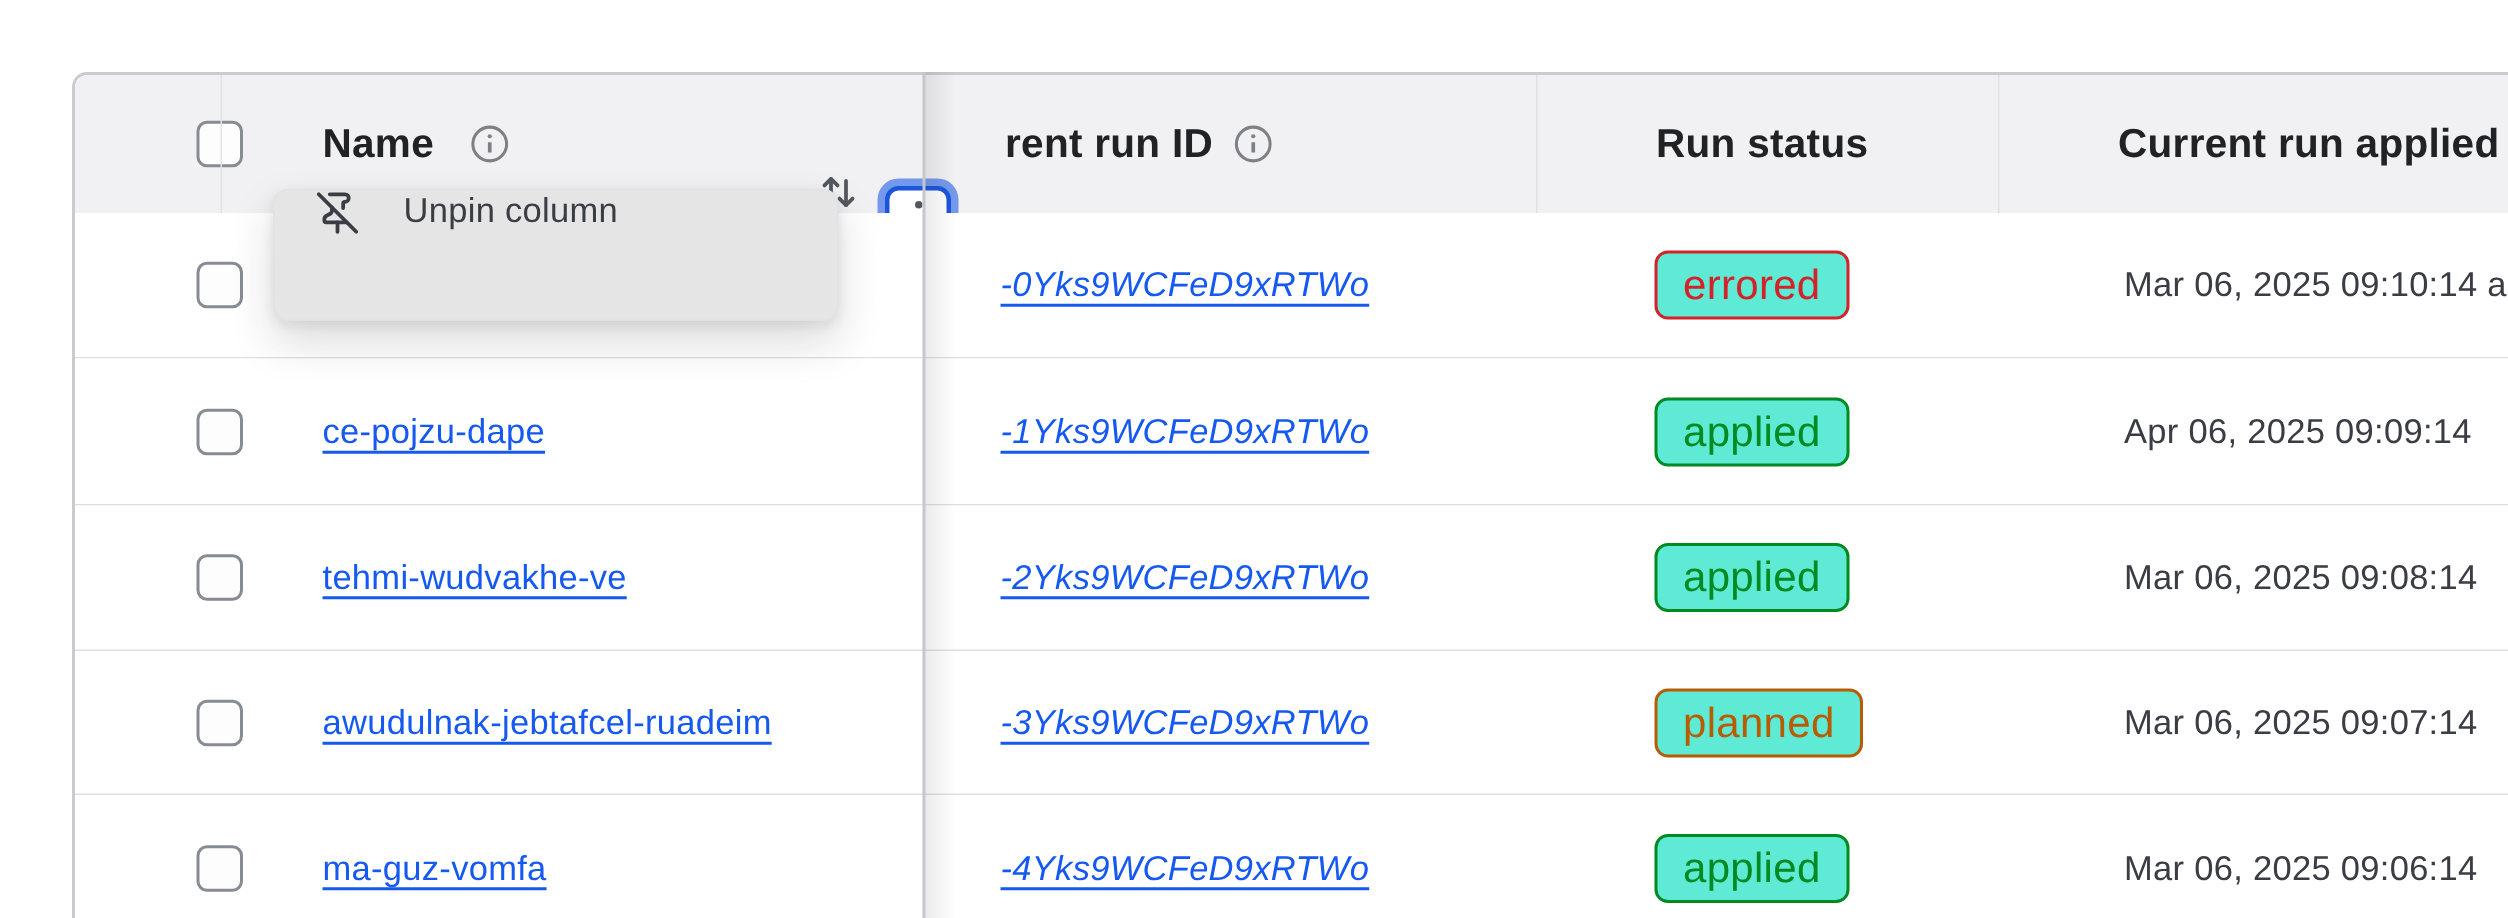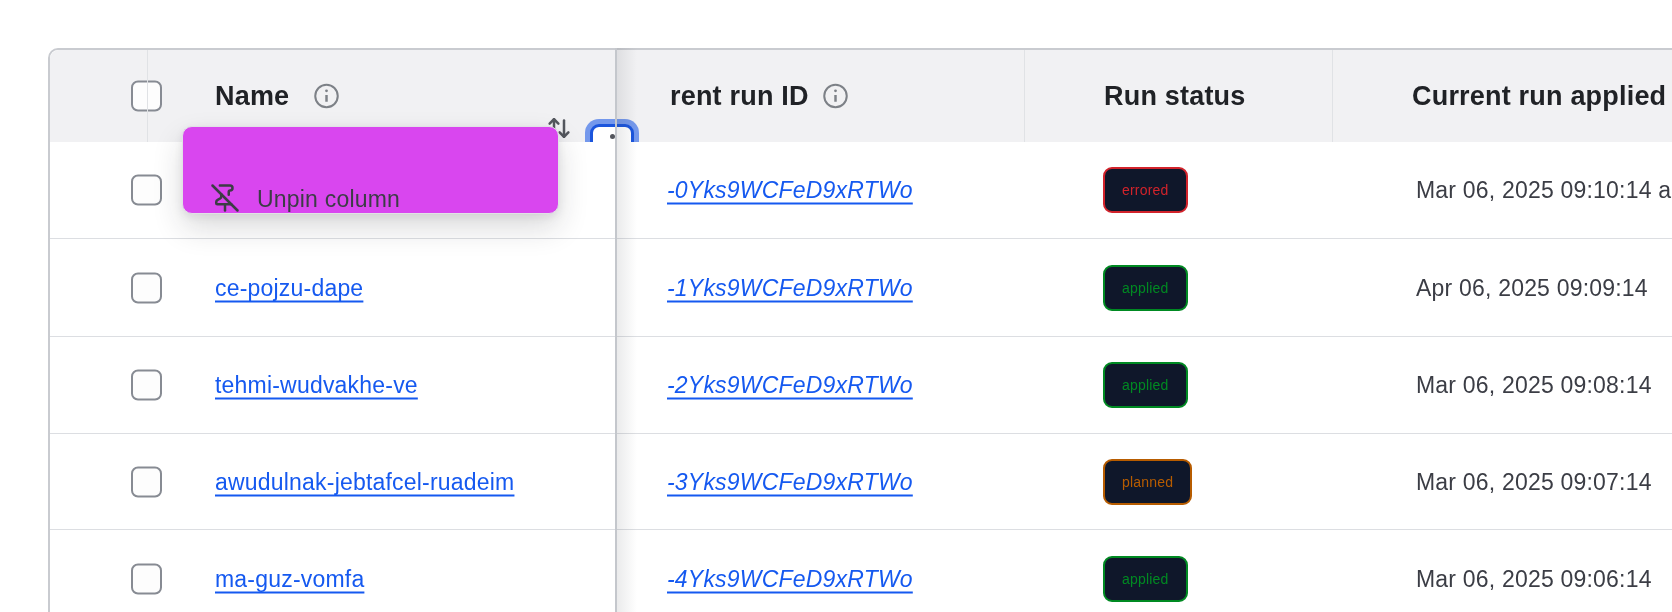--- a/index.html
+++ b/index.html
@@ -26,43 +26,43 @@
   }
   .timestamp{font-size:23px;color:#3b3d45;letter-spacing:.2px;}
   .checkbox{
     position:absolute;left:81px;top:50%;transform:translateY(-50%);
     width:27px;height:27px;border:2px solid #878b93;border-radius:7px;background:#fdfdfd;
     cursor:pointer;
   }
   .badge{
     position:absolute;left:1053px;top:50%;transform:translateY(-50%);
     height:42px;line-height:42px;padding:0 17px;border:2px solid;border-radius:9px;
-    font-size:14px;letter-spacing:.2px;background:#0f172a;
+    font-size:28px;letter-spacing:.2px;background:#5eead4;
   }
   .info-icon{position:absolute;top:50%;transform:translateY(-50%);width:27px;height:27px;}
   .sort-icon{position:absolute;left:494px;top:63px;width:30px;height:30px;cursor:pointer;}
   .kebab-wrap{
     position:absolute;left:540px;top:74px;width:44px;height:44px;background:#fff;
     border:3px solid #1b55dd;border-radius:9px;box-shadow:0 0 0 5px #7498ec;
     display:flex;align-items:center;justify-content:center;cursor:pointer;box-sizing:border-box;
   }
   .kebab-dots{display:flex;flex-direction:column;gap:5px;}
   .kebab-dots span{width:5px;height:5px;border-radius:50%;background:#54565d;}
   .pinned-edge{
     position:absolute;left:615px;top:48px;height:564px;width:2px;background:#c4c7cc;z-index:5;
   }
   .pinned-shadow{
     position:absolute;left:617px;top:48px;height:564px;width:20px;z-index:5;
     background:linear-gradient(to right,rgba(55,58,65,.10),rgba(55,58,65,0));
   }
   .dropdown{
-    position:absolute;left:182px;top:126px;width:375px;height:86px;background:#d946ef;
+    position:absolute;left:182px;top:126px;width:375px;height:86px;background:#e5e5e5;
     border:1px solid #e1e2e6;border-radius:10px;z-index:50;
     box-shadow:0 14px 30px rgba(28,31,38,.16),0 3px 8px rgba(28,31,38,.08);
-    display:flex;align-items:flex-end;cursor:pointer;
+    display:flex;align-items:flex-start;cursor:pointer;gap:12px;
   }
   .dropdown .pin-ic{margin-left:27px;width:30px;height:30px;flex:0 0 auto;}
   .dropdown .mi-label{margin-left:17px;font-size:23px;color:#3b3d45;letter-spacing:.2px;}
   .idcell{left:617px;font-style:italic;}
 </style>
 </head>
 <body>
 
 <div class="table-shell">
 

